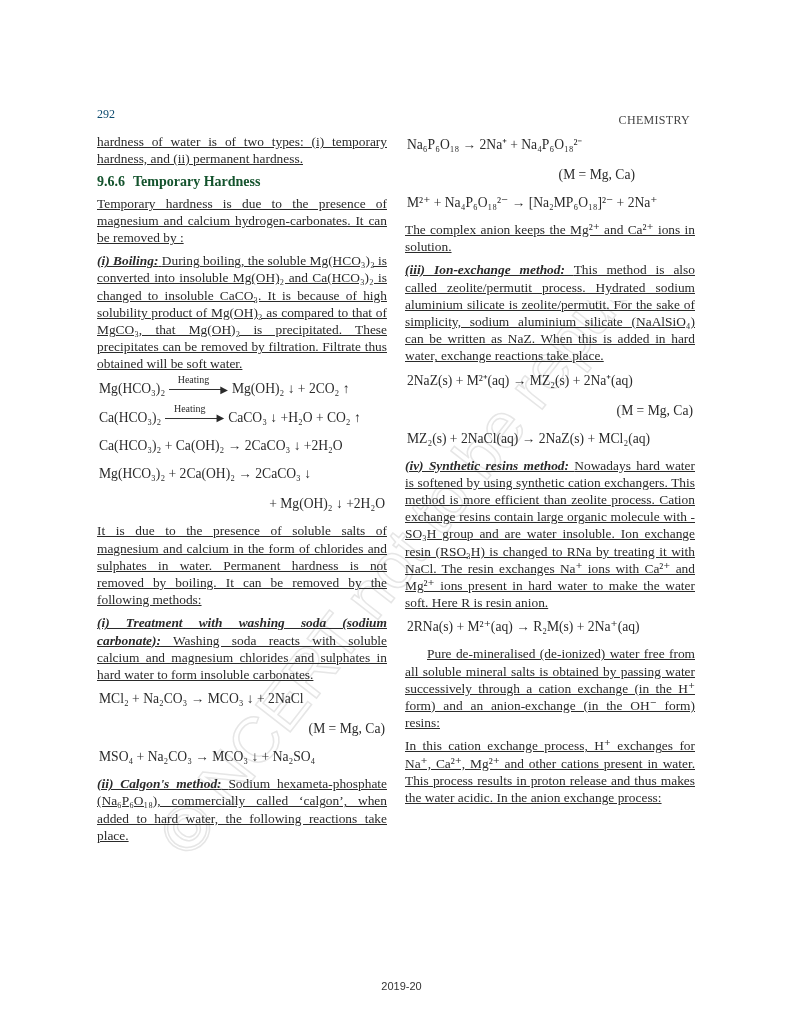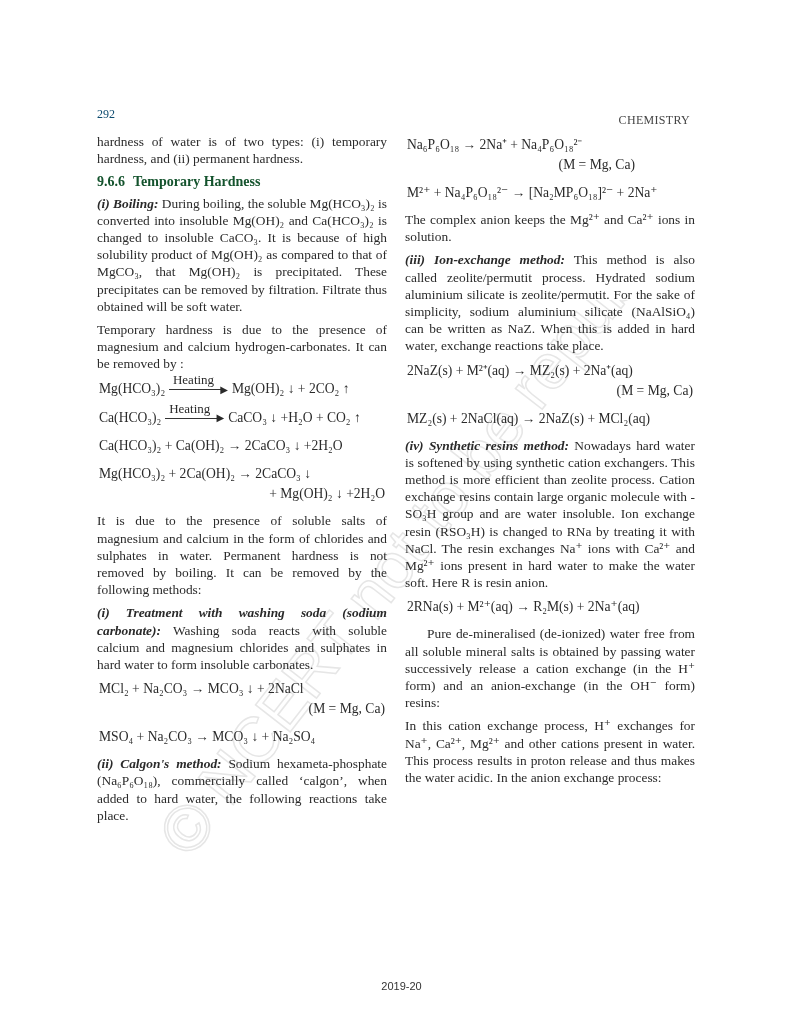--- a/index.html
+++ b/index.html
@@ -5,52 +5,52 @@
   html, body { margin: 0; padding: 0; background: #ffffff; }
   body { width: 786px; height: 1024px; position: relative; overflow: hidden;
          font-family: "Liberation Serif", "DejaVu Serif", serif; color: #2a2a2a; }
   .page-num { position: absolute; left: 97px; top: 107px; font-size: 12px; color: #0c4a6e; }
   .running-head { position: absolute; right: 96px; top: 107px; font-size: 12px; color: #444; letter-spacing: 0.3px; margin-top: 6px; }
   .footer { position: absolute; left: 17px; right: 0; top: 980px; text-align: center;
             font-family: "Liberation Sans", "DejaVu Sans", sans-serif; font-size: 11px; color: #333; }
   .col { position: absolute; top: 133px; width: 290px; font-size: 13.4px; line-height: 17.2px; }
   .col-left { left: 97px; }
   .col-right { left: 405px; }
-  p { margin: 0 0 6px 0; text-align: justify; }
+  p { margin: 0 0 6px 0; text-align: justify; text-decoration: underline; }
   p.indent { text-indent: 22px; }
   h3 { margin: 6px 0 4px 0; font-family: "Liberation Serif", serif; font-size: 14px;
        font-weight: bold; color: #14532d; }
   h3 .num { margin-right: 8px; }
   .bi { font-weight: bold; font-style: italic; }
   .eq { margin: 6px 0 8px 2px; font-size: 13.6px; line-height: 20px; white-space: nowrap; }
-  .eq .right { display: block; text-align: right; padding-right: 2px; }
+  .eq .right { display: block; text-align: right; padding-right: 2px; margin-top: 10px; }
   .eq-line { display: block; font-family: Liberation Serif, serif; }
   .arrow-lbl { display: inline-block; position: relative; width: 60px; text-align: center; }
-  .arrow-lbl .lbl { position: absolute; top: -9px; left: 0; right: 10px; font-size: 13px; }
+  .arrow-lbl .lbl { position: absolute; top: -9px; left: 0; right: 10px; font-size: 10px; }
   .arrow-lbl .line { display: inline-block; border-top: 1px solid #333; width: 54px; vertical-align: middle; }
   .arrow-lbl .head { font-size: 10px; margin-left: -3px; vertical-align: middle; }
   .wm { position: absolute; left: 150px; top: 300px; width: 600px; height: 600px; pointer-events: none; }
 </style>
 </head>
 <body>
 
 <div class="page-num">292</div>
 <div class="running-head">CHEMISTRY</div>
 
 <svg class="wm" viewBox="0 0 600 600">
   <text x="40" y="560" transform="rotate(-52 40 560)" font-family="Liberation Sans, sans-serif" font-size="64" fill="none" stroke="#e6e6e6" stroke-width="1.5">© NCERT not to be republished</text>
 </svg>
 
 <div class="col col-left">
   <p>hardness of water is of two types: (i) temporary hardness, and (ii) permanent hardness.</p>
   <h3>
     <span class="num">9.6.6</span><span>Temporary Hardness</span>
   </h3>
+  <p>Temporary hardness is due to the presence of magnesium and calcium hydrogen-carbonates. It can be removed by :</p>
   <p><span class="bi">(i) Boiling:</span> <span>During boiling, the soluble Mg(HCO₃)₂ is converted into insoluble Mg(OH)₂ and Ca(HCO₃)₂ is changed to insoluble CaCO₃. It is because of high solubility product of Mg(OH)₂ as compared to that of MgCO₃, that Mg(OH)₂ is precipitated. These precipitates can be removed by filtration. Filtrate thus obtained will be soft water.</span></p>
-  <p>Temporary hardness is due to the presence of magnesium and calcium hydrogen-carbonates. It can be removed by :</p>
 
   <div class="eq">
     <span>Mg(HCO₃)₂</span>
     <span class="arrow-lbl"><span class="lbl">Heating</span><span class="line"></span><span class="head">▶</span></span>
     <span>Mg(OH)₂ ↓ + 2CO₂ ↑</span>
   </div>
   <div class="eq">
     <span>Ca(HCO₃)₂</span>
     <span class="arrow-lbl"><span class="lbl">Heating</span><span class="line"></span><span class="head">▶</span></span>
     <span>CaCO₃ ↓ +H₂O + CO₂ ↑</span>
@@ -80,17 +80,17 @@
   <div class="eq">M²⁺ + Na₄P₆O₁₈²⁻ → [Na₂MP₆O₁₈]²⁻ + 2Na⁺</div>
   <p>The complex anion keeps the Mg²⁺ and Ca²⁺ ions in solution.</p>
   <p><span class="bi">(iii) Ion-exchange method:</span> <span>This method is also called zeolite/permutit process. Hydrated sodium aluminium silicate is zeolite/permutit. For the sake of simplicity, sodium aluminium silicate (NaAlSiO₄) can be written as NaZ. When this is added in hard water, exchange reactions take place.</span></p>
   <div class="eq">
     <span class="eq-line">2NaZ(s) + M²⁺(aq) → MZ₂(s) + 2Na⁺(aq)</span>
     <span class="right">(M = Mg, Ca)</span>
   </div>
   <div class="eq">MZ₂(s) + 2NaCl(aq) → 2NaZ(s) + MCl₂(aq)</div>
   <p><span class="bi">(iv) Synthetic resins method:</span> <span>Nowadays hard water is softened by using synthetic cation exchangers. This method is more efficient than zeolite process. Cation exchange resins contain large organic molecule with - SO₃H group and are water insoluble. Ion exchange resin (RSO₃H) is changed to RNa by treating it with NaCl. The resin exchanges Na⁺ ions with Ca²⁺ and Mg²⁺ ions present in hard water to make the water soft. Here R is resin anion.</span></p>
   <div class="eq">2RNa(s) + M²⁺(aq) → R₂M(s) + 2Na⁺(aq)</div>
-  <p class="indent">Pure de-mineralised (de-ionized) water free from all soluble mineral salts is obtained by passing water successively release a cation exchange (in the H⁺ form) and an anion-exchange (in the OH⁻ form) resins:</p>
+  <p class="indent">Pure de-mineralised (de-ionized) water free from all soluble mineral salts is obtained by passing water successively through a cation exchange (in the H⁺ form) and an anion-exchange (in the OH⁻ form) resins:</p>
   <p>In this cation exchange process, H⁺ exchanges for Na⁺, Ca²⁺, Mg²⁺ and other cations present in water. This process results in proton release and thus makes the water acidic. In the anion exchange process:</p>
 </div>
 
 <div class="footer">2019-20</div>
 
 </body></html>

